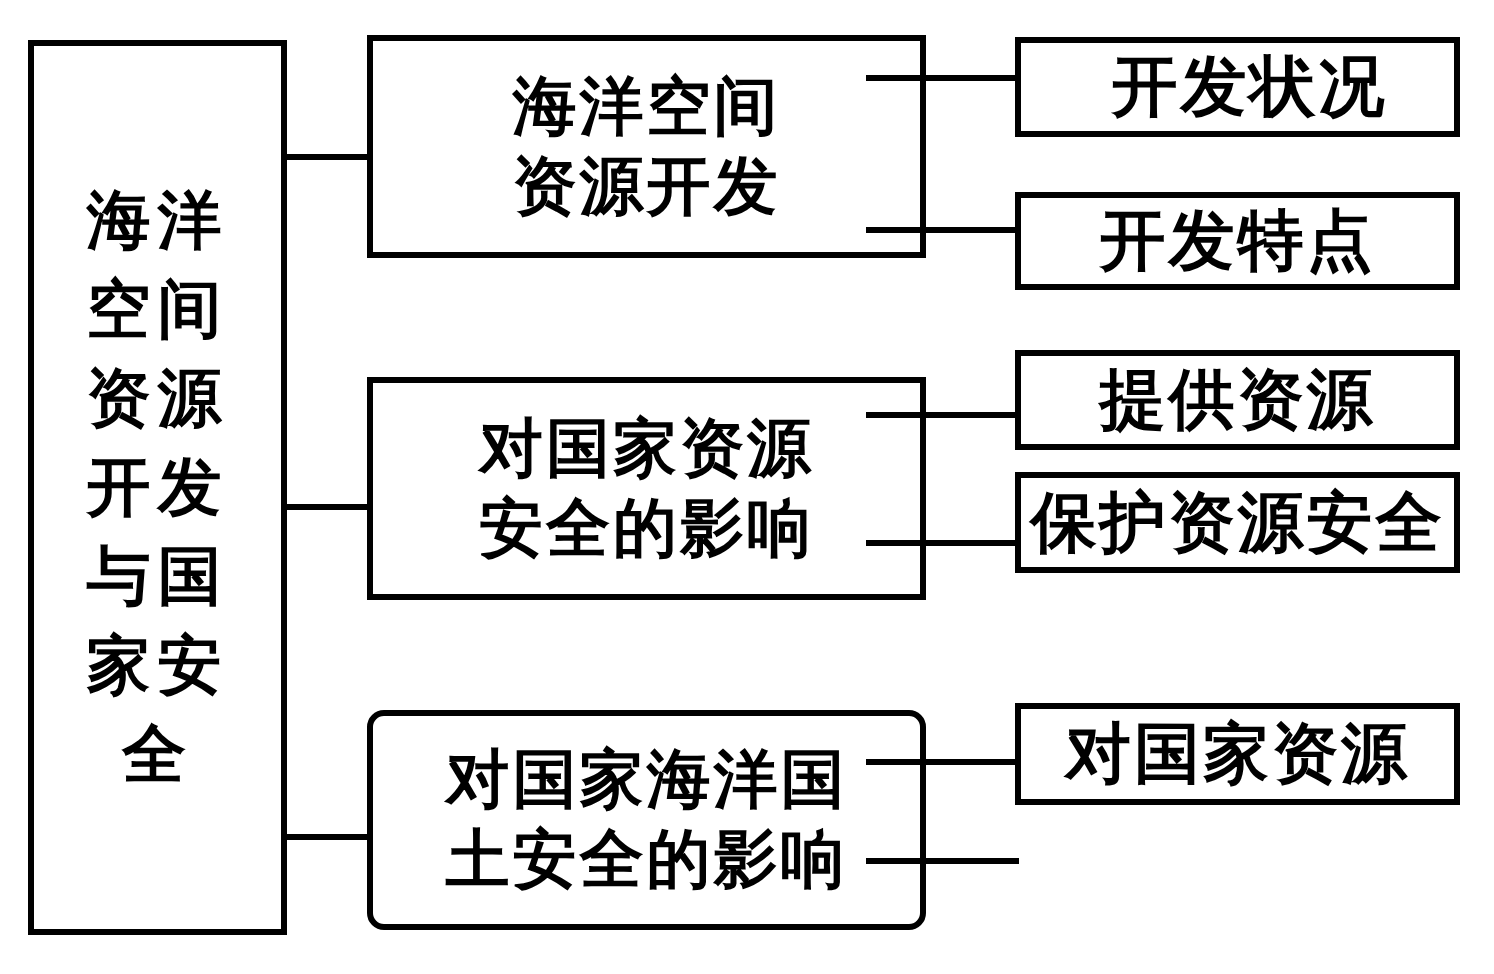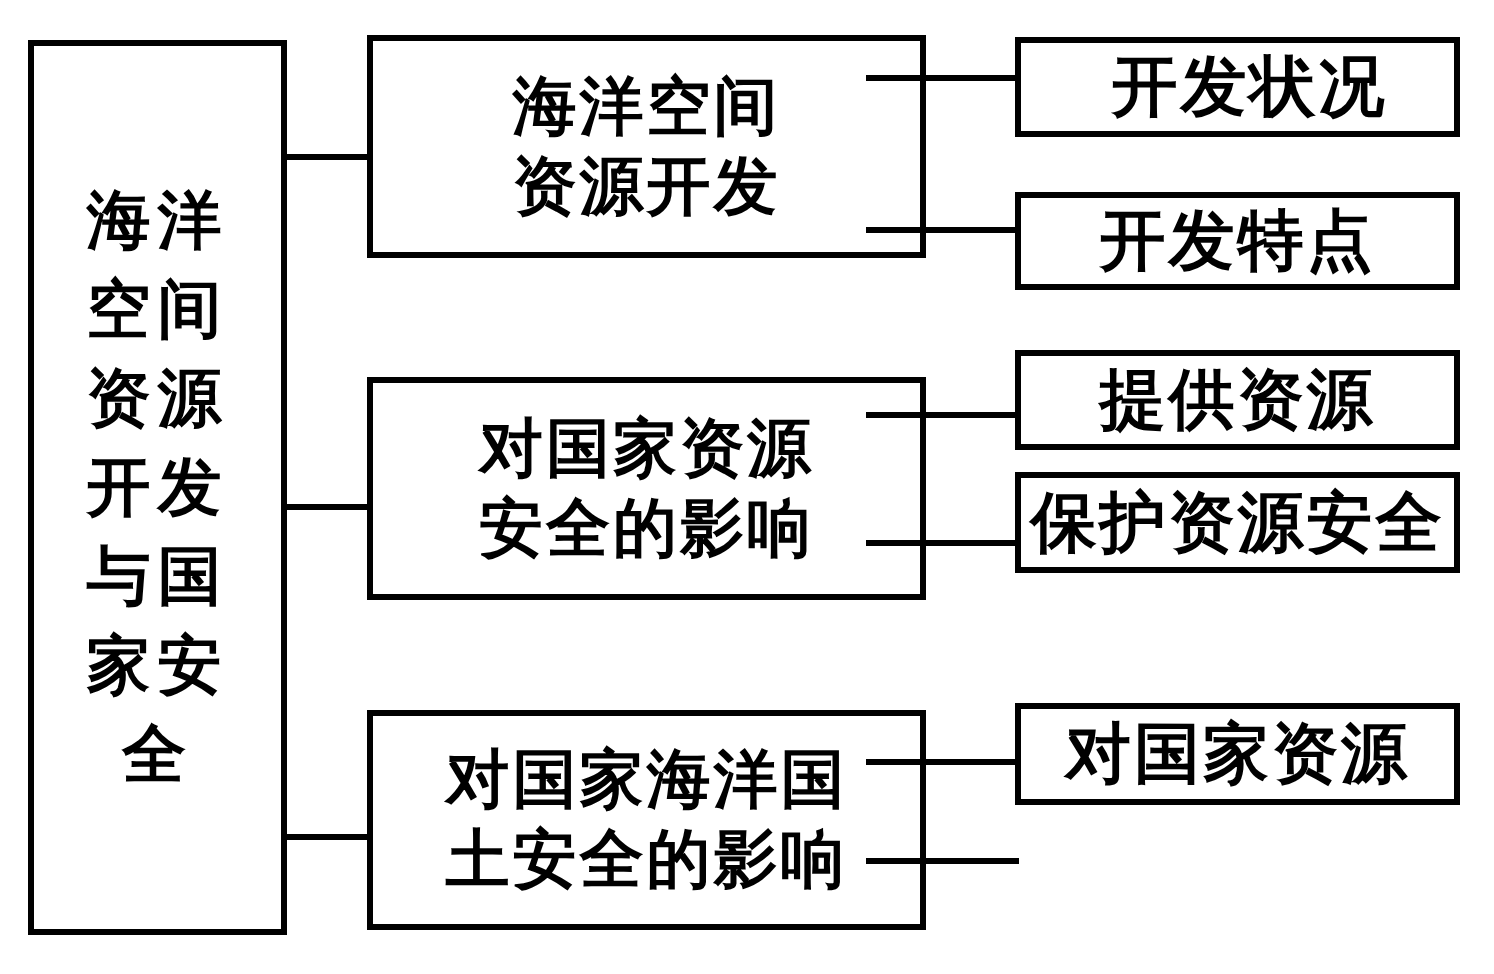--- a/index.html
+++ b/index.html
@@ -34,21 +34,21 @@
   .root {
     left: 28px; top: 40px; width: 259px; height: 895px;
     font-size: 64px; line-height: 89px; letter-spacing: 7px;
   }
   .branch {
     left: 367px; width: 559px;
     font-size: 64px; line-height: 80px; letter-spacing: 3px;
   }
   .branch-1 { top: 35px;  height: 223px; }
   .branch-2 { top: 377px; height: 223px; }
-  .branch-3 { top: 710px; height: 220px; }
+  .branch-3 { top: 710px; height: 220px; border-radius: 17px; }
   .leaf {
     left: 1015px; width: 445px;
     font-size: 66px; line-height: 70px; letter-spacing: 3px;
   }
   .leaf-1 { top: 37px;  height: 100px; padding-left: 24px; }
   .leaf-2 { top: 192px; height: 98px;  }
   .leaf-3 { top: 350px; height: 100px; align-items: center; }
   .leaf-4 { top: 472px; height: 101px; }
   .leaf-5 { top: 703px; height: 102px; }
   .leaf-6 { top: 835px; height: 102px; }

